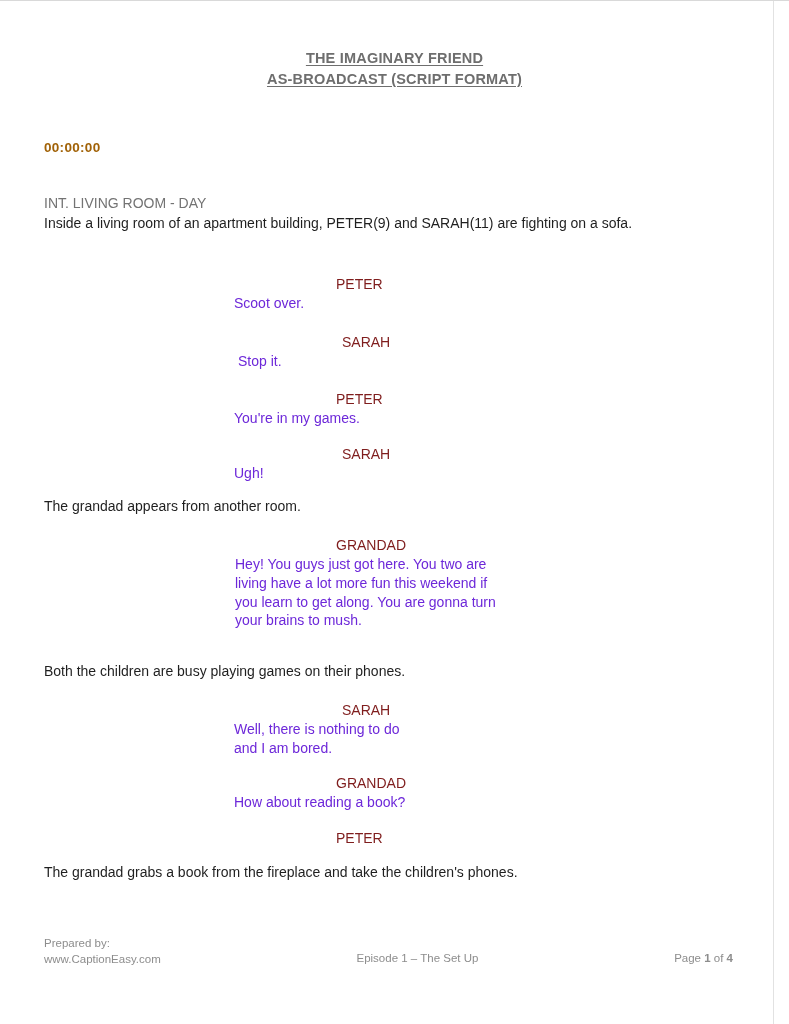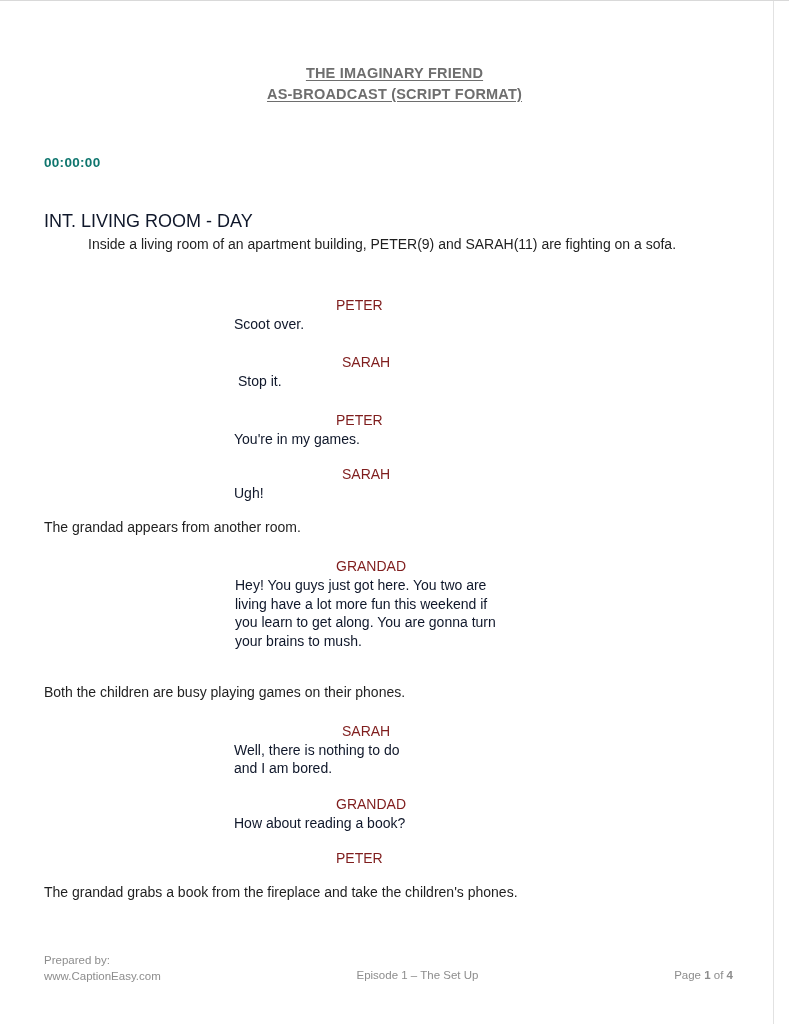--- a/index.html
+++ b/index.html
@@ -34,21 +34,21 @@
     width: 1px;
     height: 1024px;
     background: #e2e2e2;
   }
 
   .sheet {
     position: relative;
     box-sizing: border-box;
     width: 773px;
     height: 1024px;
-    padding: 16px 28px 0 44px;
+    padding: 1px 28px 0 44px;
   }
 
   
   .title-block {
     text-align: center;
     padding-top: 45px;
     line-height: 1.33;
   }
   .title-line {
     display: inline-block;
@@ -57,72 +57,72 @@
     color: #6e6e6e;
     letter-spacing: 0.2px;
     text-decoration: underline;
     text-underline-offset: 2px;
   }
 
   
   .timecode {
     font-size: 13.5px;
     font-weight: bold;
-    color: #0f766e;
+    color: #a16207;
     letter-spacing: 0.3px;
   }
   .tc-1 { margin-top: 50px; }
   .tc-2 { margin-top: 24px; }
 
   
   .scene-heading {
-    font-size: 18px;
-    color: #0f172a;
+    font-size: 14px;
+    color: #737373;
     margin-top: 38px;
     line-height: 1.45;
   }
   .action {
     font-size: 14px;
     color: #1f1f1f;
     line-height: 1.45;
   }
-  .action.first { margin-top: 0; margin-left: 44px; }
+  .action.first { margin-top: 0; }
 
   
   .dialogue-block { margin-top: 20px; }
   .dialogue-block.tight { margin-top: 17px; }
   .character {
     font-size: 14px;
     color: #7f1d1d;
     padding-left: 292px;
     line-height: 1.35;
   }
   .character.c-wide  { padding-left: 298px; }
   .character.c-grand { padding-left: 292px; }
   .speech {
     font-size: 14px;
-    color: #0f172a;
+    color: #6d28d9;
     line-height: 1.33;
     padding-left: 190px;
     white-space: pre-line;
   }
   .speech.s-a { padding-left: 190px; }
   .speech.s-b { padding-left: 194px; }
   .speech.s-c { padding-left: 191px; }
 
   .gap-sm { height: 14px; }
   .gap-md { height: 22px; }
   .gap-lg { height: 31px; }
 
   
   .footer {
     position: absolute;
     left: 44px;
     right: 40px;
-    bottom: 40px;
+    bottom: 57px;
     display: flex;
     align-items: flex-end;
     justify-content: space-between;
     color: #8d8d8d;
     font-size: 11.5px;
     line-height: 1.45;
   }
   .footer-left { text-align: left; }
   .footer-center { text-align: left; flex: 0 0 auto; padding-bottom: 1px; }
   .footer-right { text-align: center; padding-bottom: 1px; }

